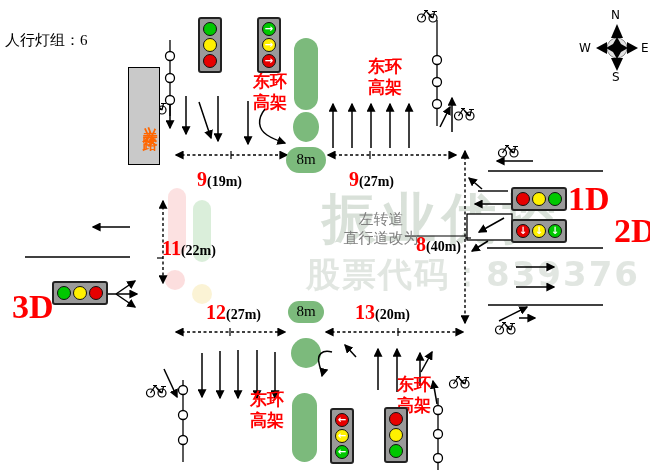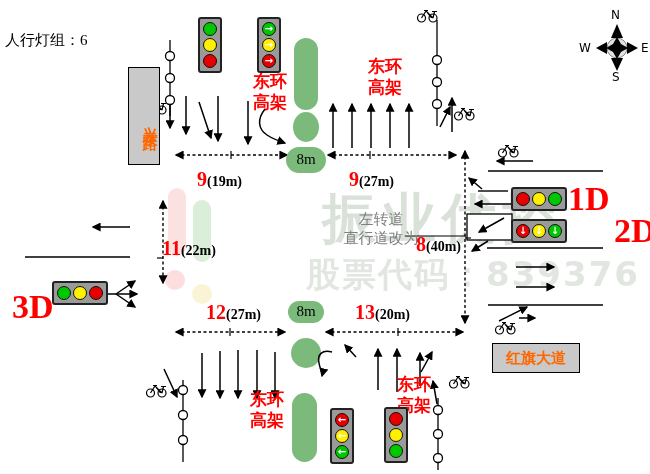--- a/index.html
+++ b/index.html
@@ -204,21 +204,20 @@
   </svg>
 
   <div class="abs txt hdr" style="top:31px;">人行灯组：6</div>
 
   <div class="abs cmp" style="left:611px;top:8px;">N</div>
   <div class="abs cmp" style="left:612px;top:70px;">S</div>
   <div class="abs cmp" style="left:579px;top:41px;">W</div>
   <div class="abs cmp" style="left:641px;top:41px;">E</div>
 
   <div class="abs roadbox vert" style="left:128px;top:67px;width:32px;height:98px;">兴泰路</div>
-  <div class="abs roadbox" style="left:492px;top:343px;width:88px;height:30px;line-height:28px;">红旗大道</div>
 
   <div class="abs elev" style="left:243px;top:71px;width:54px;">
     <div>东环</div>
     <div>高架</div>
   </div>
   <div class="abs elev" style="left:361px;top:56px;width:48px;">
     <div>东环</div>
     <div>高架</div>
   </div>
   <div class="abs elev" style="left:243px;top:389px;width:48px;">

